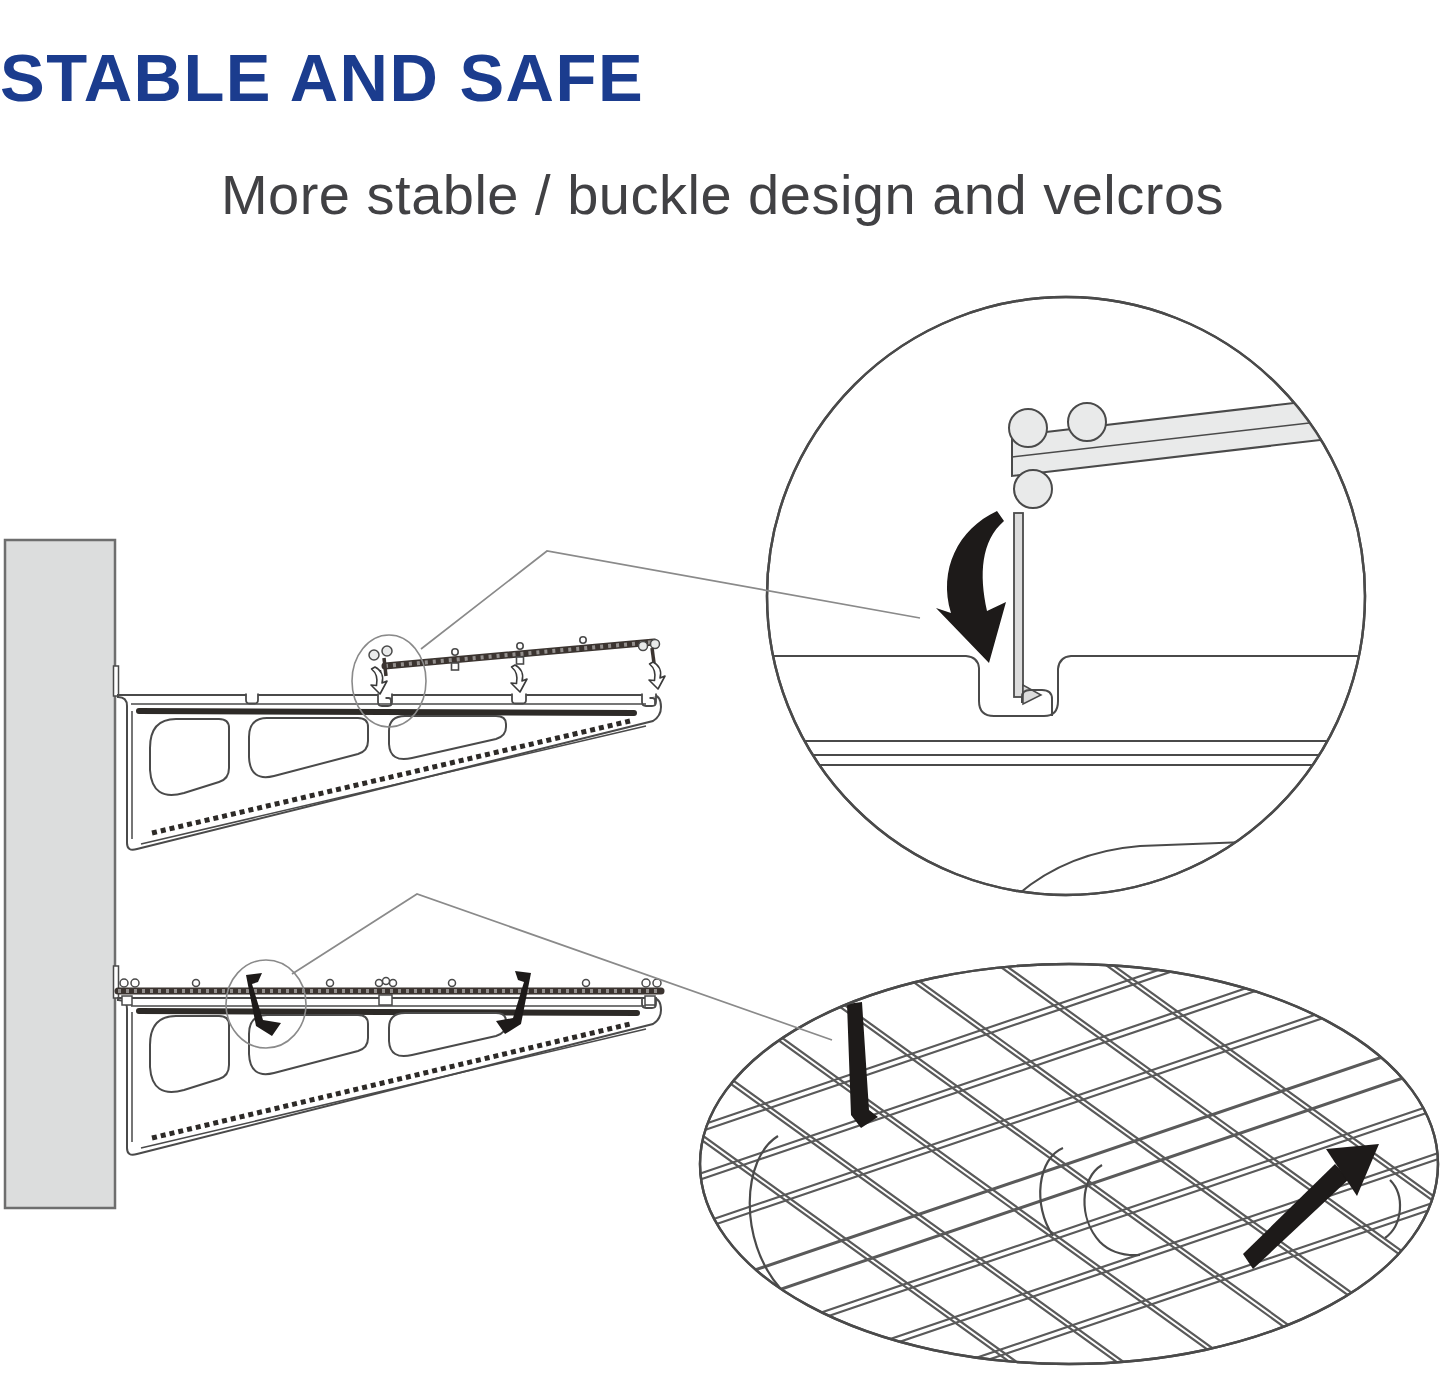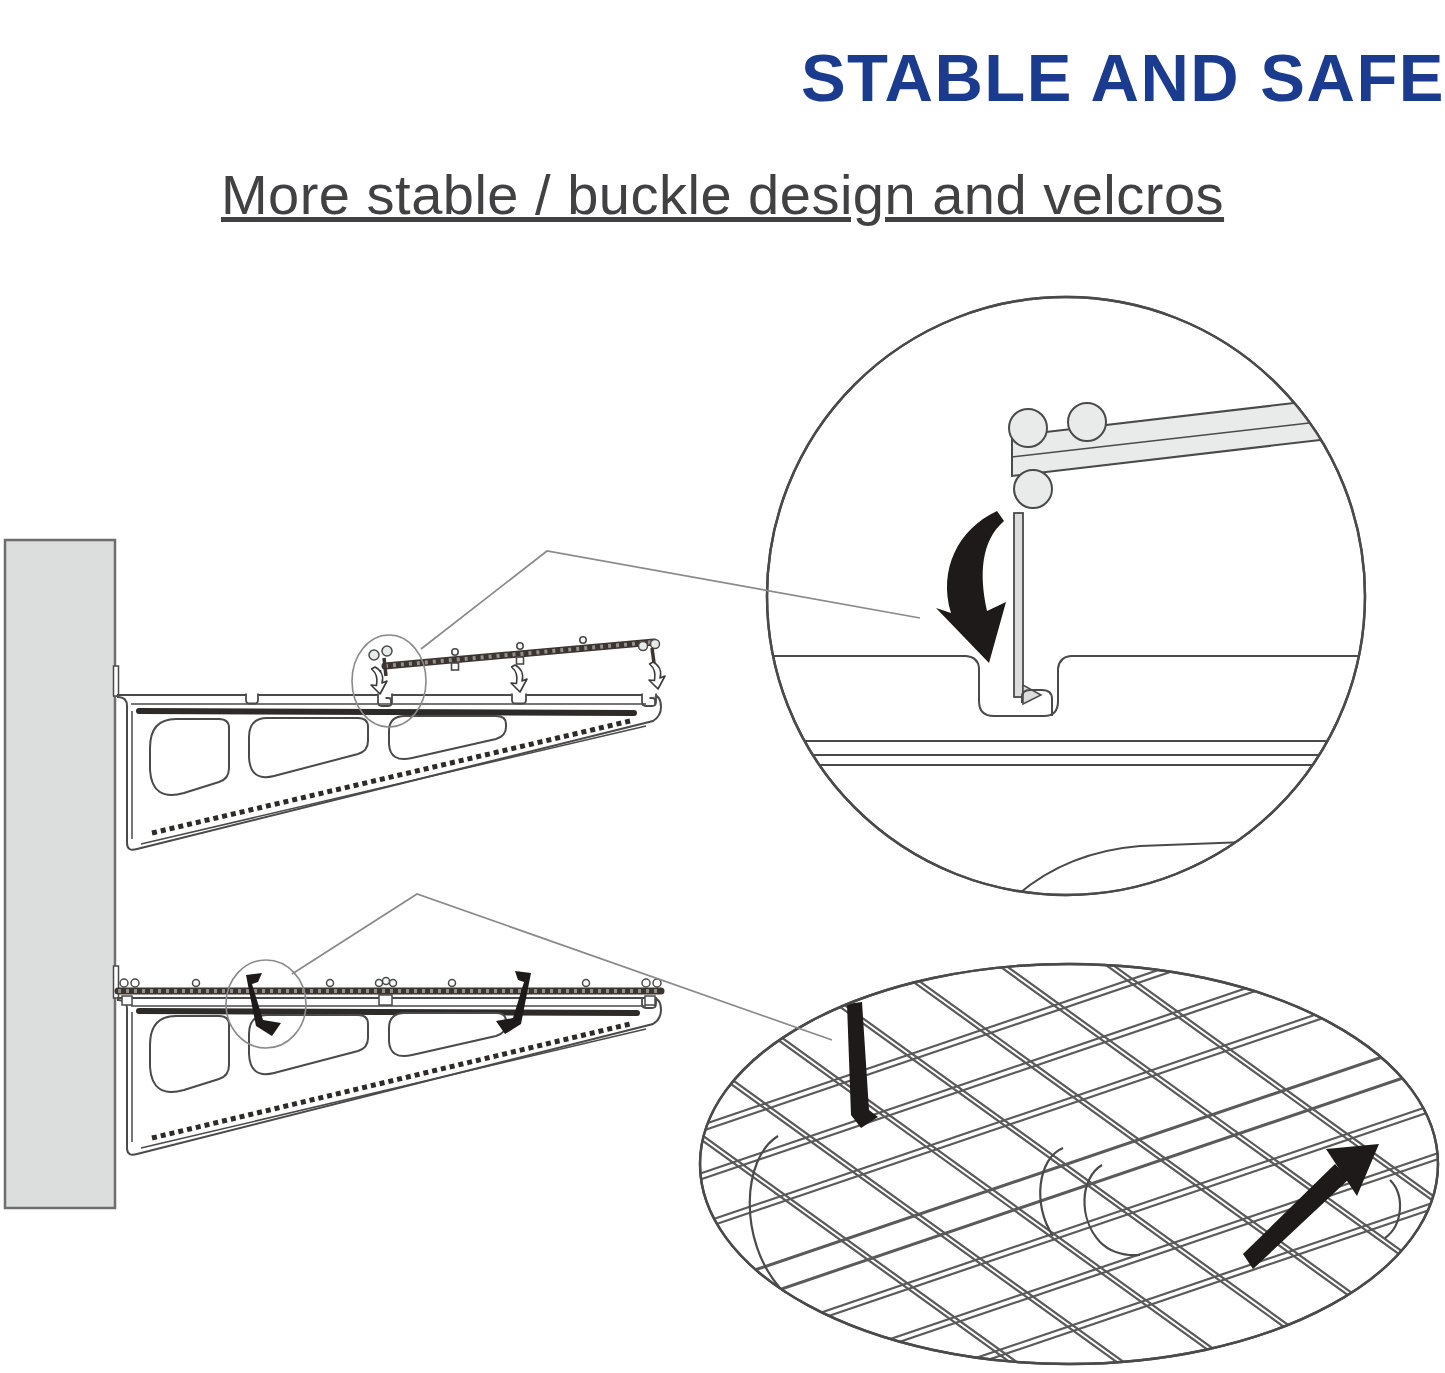--- a/index.html
+++ b/index.html
@@ -1,28 +1,28 @@
 <!DOCTYPE html>
 <html style="--title-blue: #1b3c8e; --subtitle-gray: #414144; --line: #4a4a4a; --wall-fill: #dcdddd; --metal-fill: #e9eaea; --black-part: #1d1a19; --rod-color: #3b3430; --band-color: #2d2a27;"><head>
 <meta charset="utf-8">
 <style>
   html,body{margin:0;padding:0;}
   body{
     width:1445px;height:1373px;position:relative;overflow:hidden;
     background:#ffffff;font-family:"Liberation Sans",sans-serif;
   }
   .title{
-    position:absolute;top:-6px;left:0;width:100%;text-align:right;
+    position:absolute;top:-6px;left:0;width:100%;text-align:left;
     font-size:67px;font-weight:700;letter-spacing:1.5px;
     color:var(--title-blue,#1b3c8e);white-space:nowrap;
   }
   .subtitle{
     position:absolute;top:106px;left:0;width:100%;text-align:center;
     font-size:56px;font-weight:400;letter-spacing:.5px;
-    color:var(--subtitle-gray,#414144);white-space:nowrap;text-decoration:underline;
+    color:var(--subtitle-gray,#414144);white-space:nowrap;
   }
   svg.diagram{position:absolute;left:0;top:0;}
   .s   {stroke:var(--line,#4a4a4a);fill:none;}
   .sw  {stroke:var(--line,#4a4a4a);fill:#ffffff;}
   .wall{fill:var(--wall-fill,#dcdddd);stroke:#6e6e6e;}
   .metal{fill:var(--metal-fill,#e9eaea);stroke:var(--line,#3f3f3f);}
   .hookfill{fill:#dcdcdc;stroke:var(--line,#3f3f3f);}
   .blk {fill:var(--black-part,#1d1a19);stroke:none;}
   .rod {stroke:var(--rod-color,#3b3430);fill:none;}
   .rodtex{stroke:#ffffff;opacity:.45;fill:none;}

